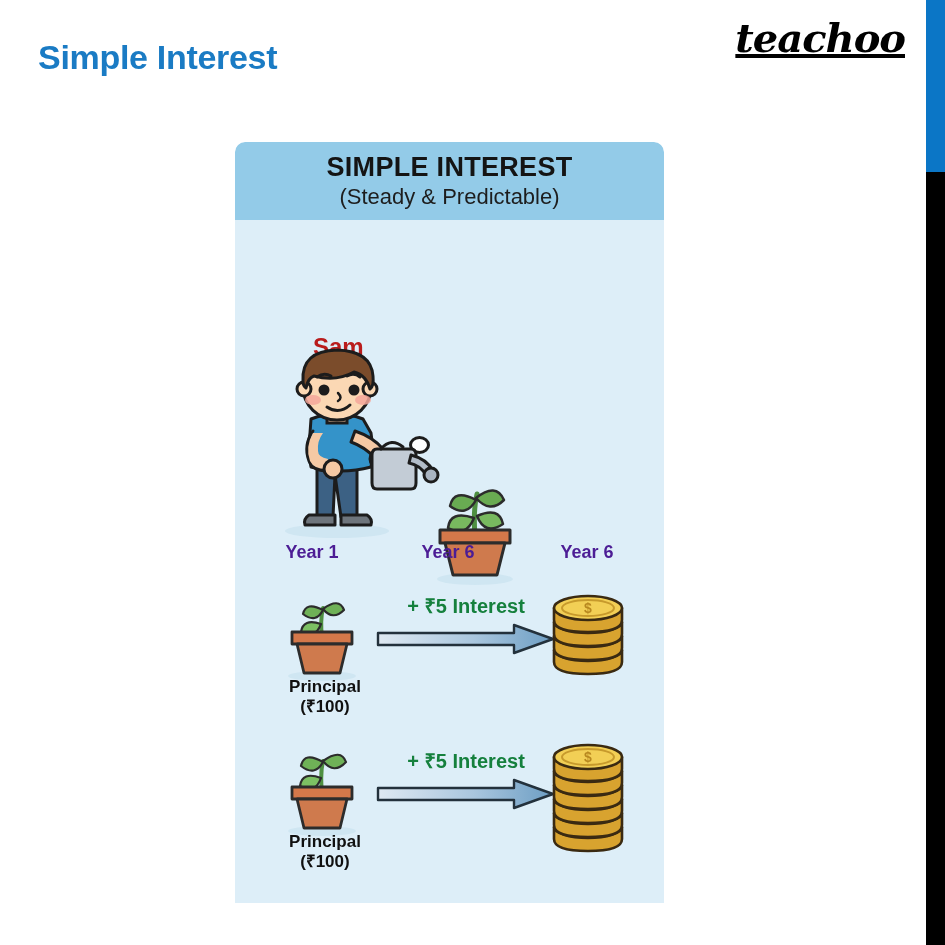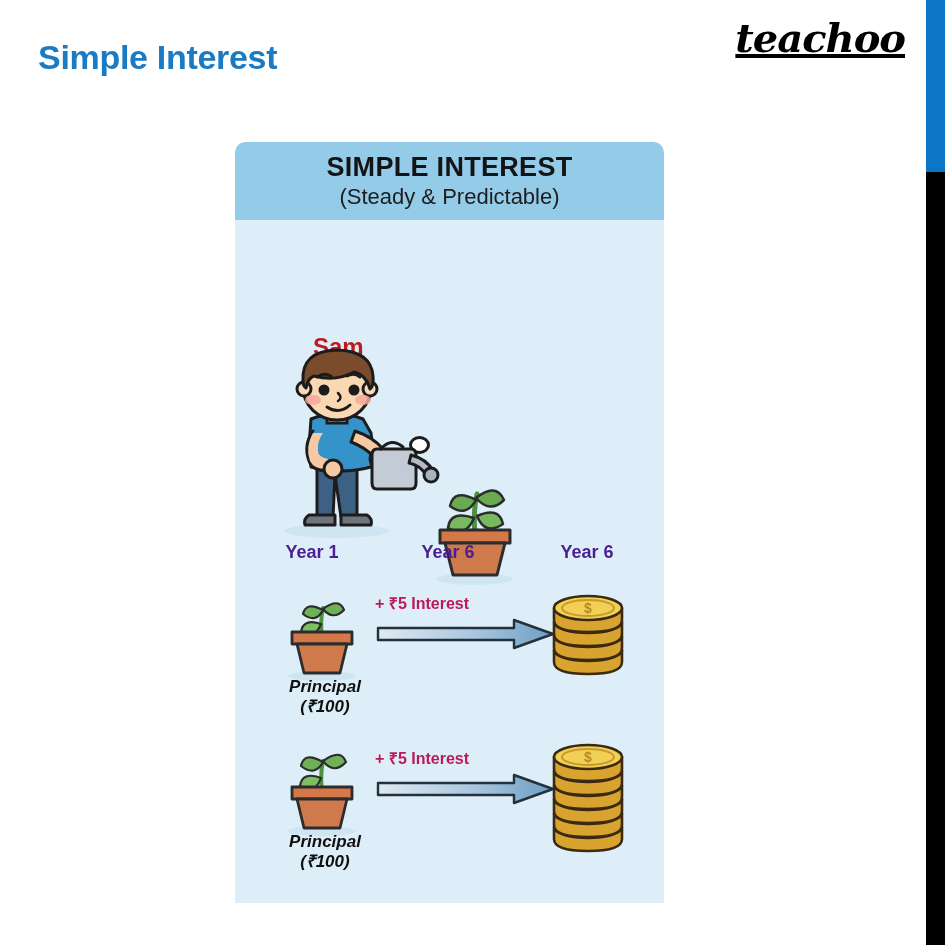--- a/index.html
+++ b/index.html
@@ -164,32 +164,32 @@
   .row-caption {
     position: absolute;
     left: 10px;
     top: 99px;
     width: 160px;
     text-align: center;
     font-size: 17px;
     font-weight: bold;
     color: #101010;
     line-height: 1.18;
-    font-style: italic;
   }
   .row-arrow-wrap {
     position: absolute;
     left: 140px;
     top: 14px;
     width: 182px;
   }
   .arrow-label {
-    font-size: 16px;
-    font-weight: bold;
-    color: #be185d;
+    font-size: 20px;
+    font-weight: bold;
+    color: #15803d;
+    text-align: center;
     margin-bottom: 3px;
     white-space: nowrap;
   }
   .row-coins { position: absolute; left: 305px; }
   #coins-row-0 { top: 6px; }
   #coins-row-1 { top: 0px; }
 </style>
 </head>
 <body>
 

